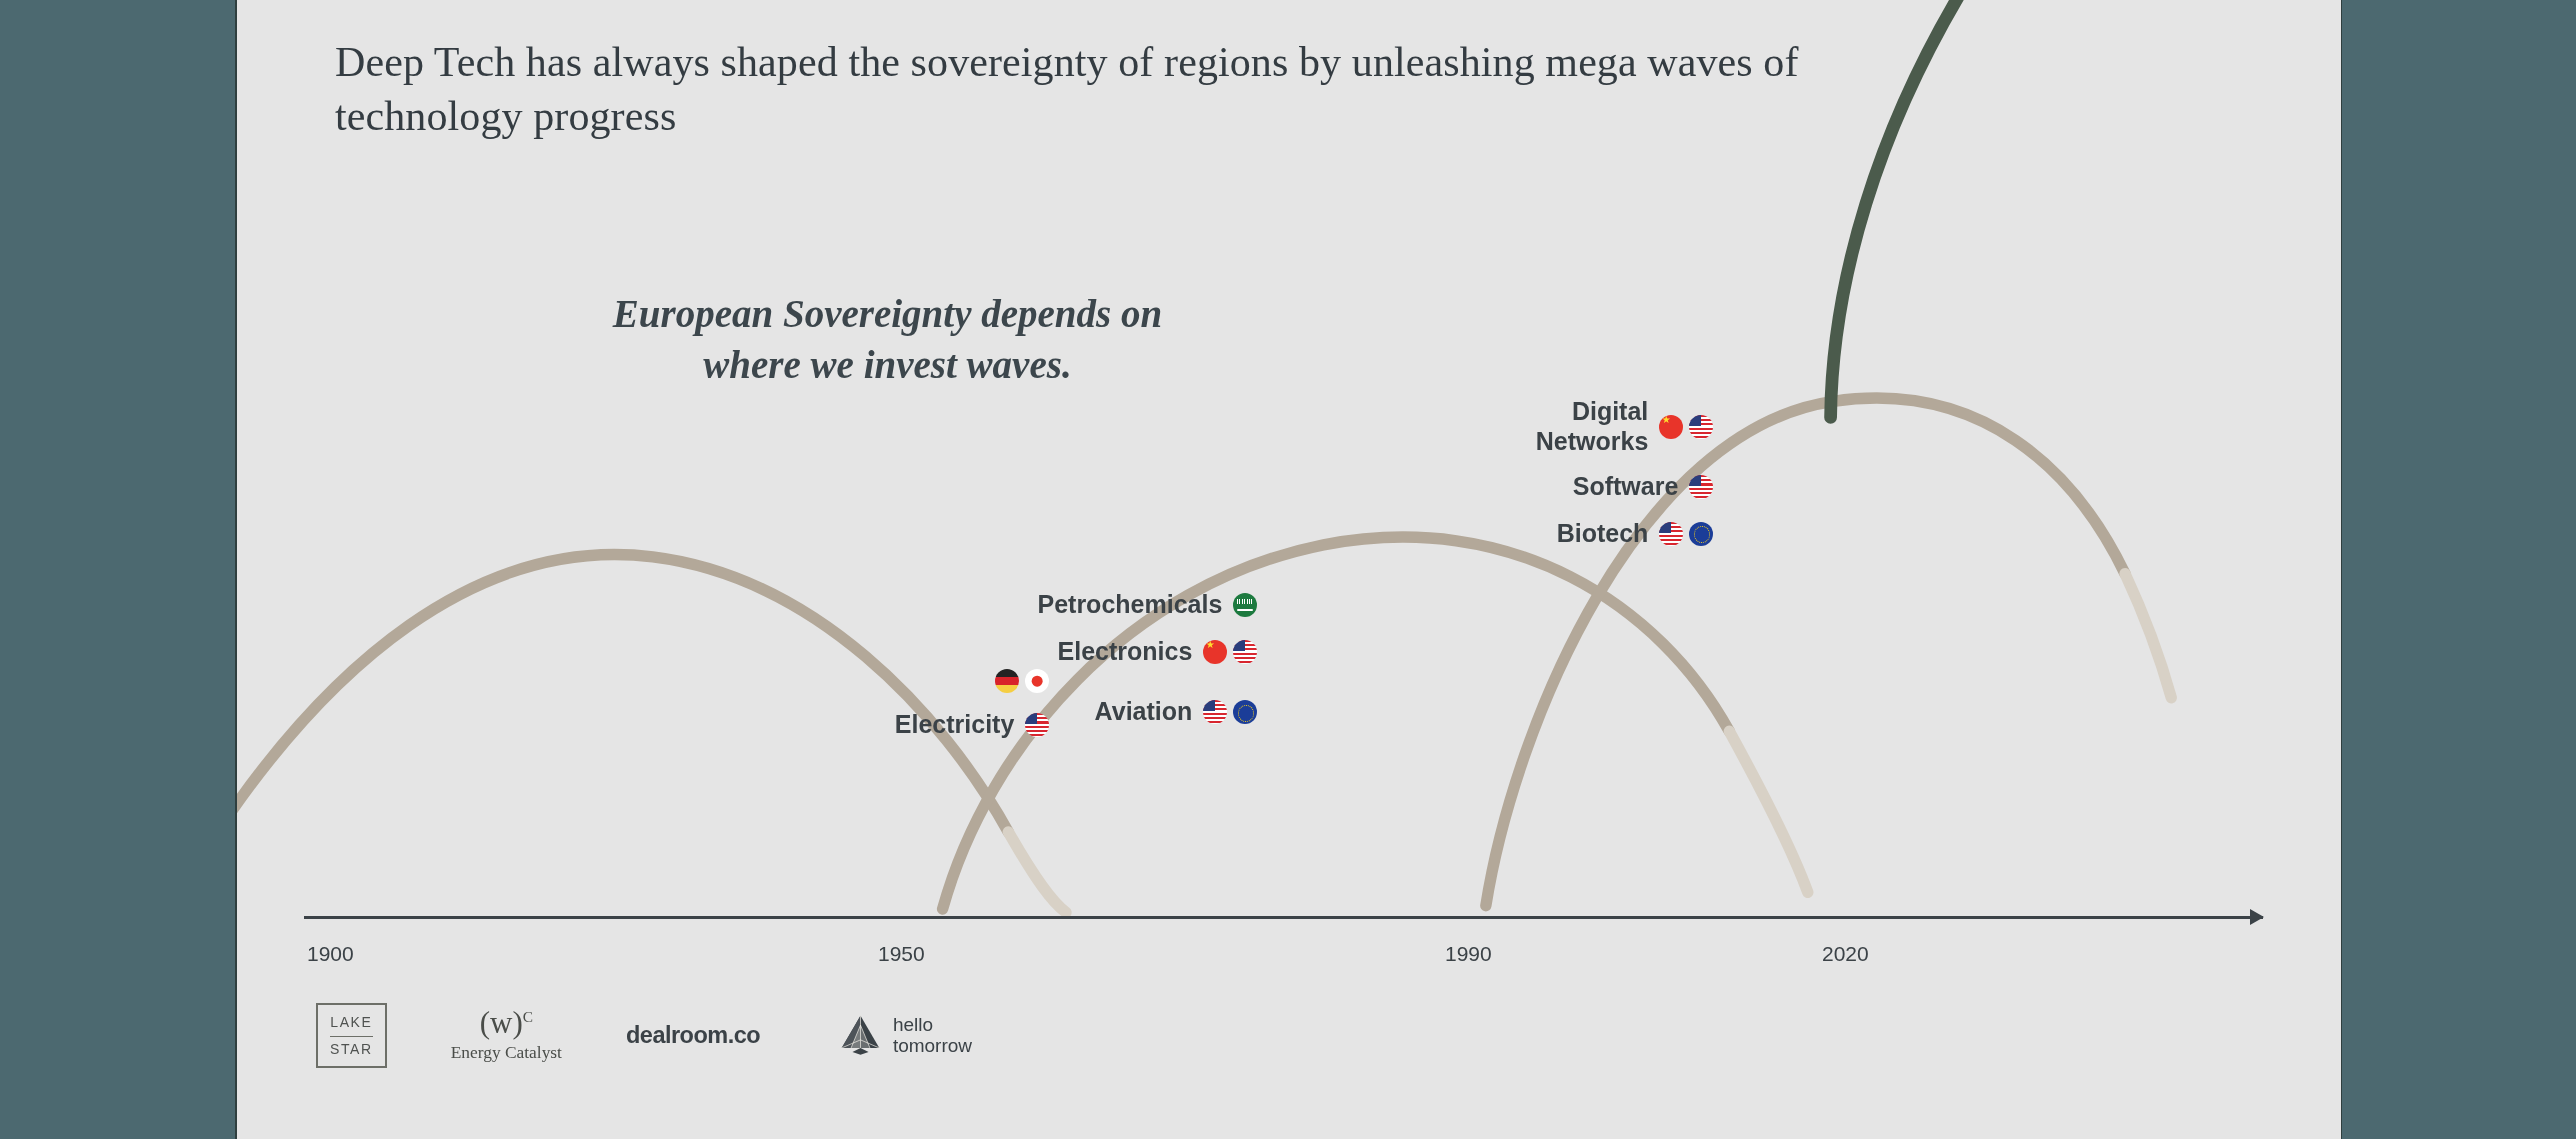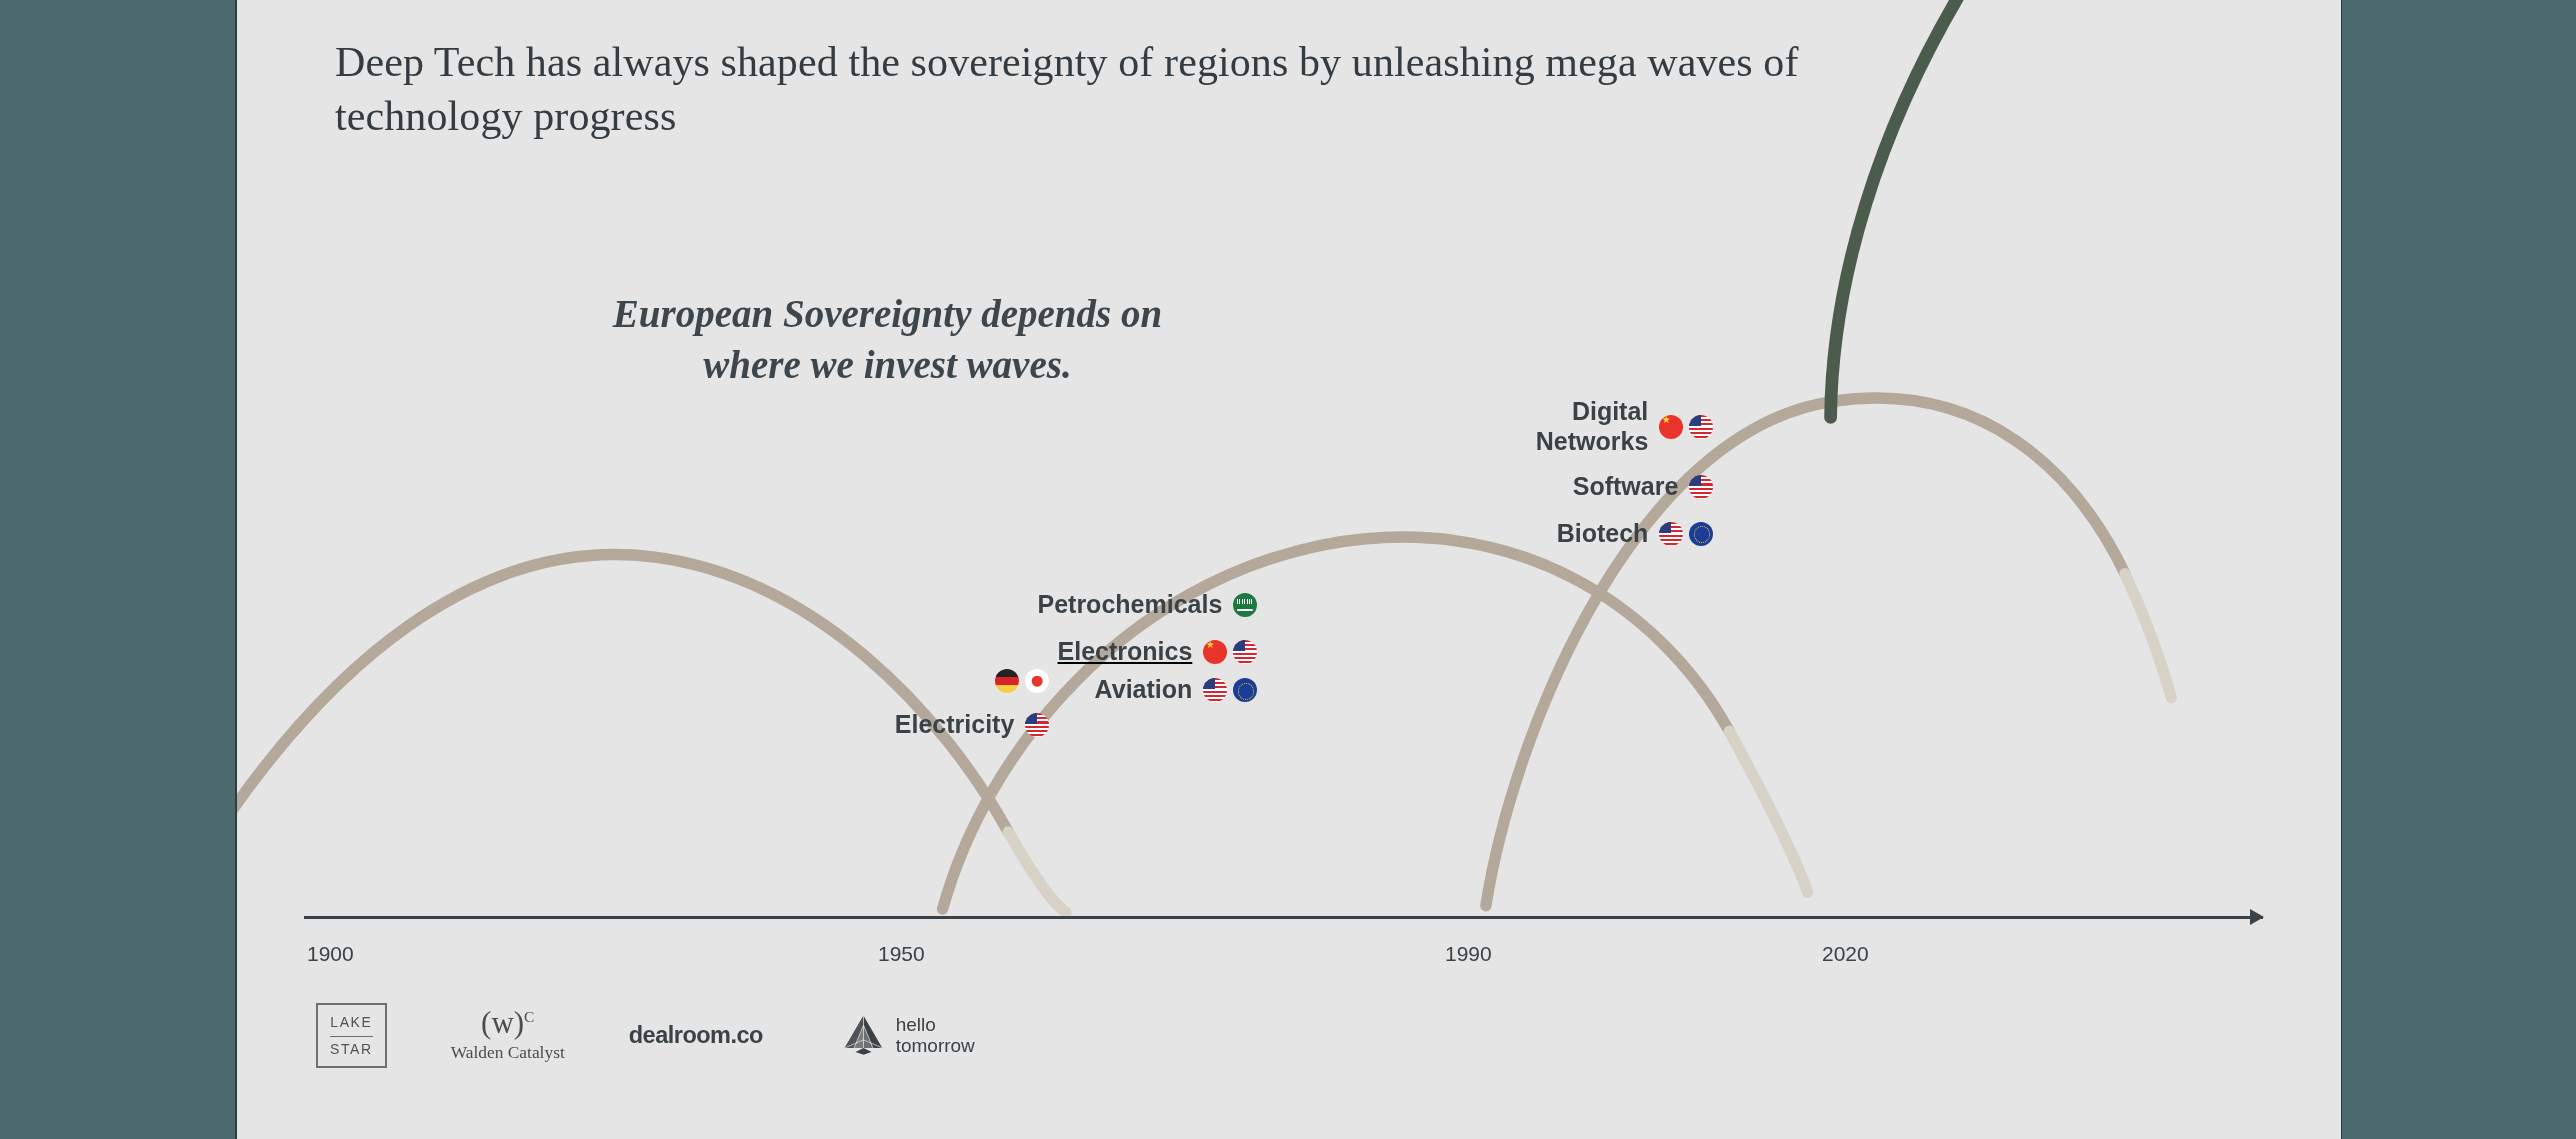--- a/index.html
+++ b/index.html
@@ -304,21 +304,21 @@
       </div>
     </div>
 
     <div class="wave-group" id="wave-2-labels" style="left:671px; top:590px; width:349px;">
       <div class="wave-row" style="margin-bottom:17.4px;">
         <div class="wave-label">Petrochemicals</div>
         <div class="flags">
           <span class="flag sa"></span>
         </div>
       </div>
-      <div class="wave-row" style="margin-bottom:9px;text-decoration:underline;">
+      <div class="wave-row" style="margin-bottom:31px;">
         <div class="wave-label">Electronics</div>
         <div class="flags">
           <span class="flag cn"></span>
           <span class="flag us"></span>
         </div>
       </div>
       <div class="wave-row">
         <div class="wave-label">Aviation</div>
         <div class="flags">
           <span class="flag us"></span>
@@ -370,21 +370,21 @@
           <div>LAKE</div>
           <div class="ls-divider"></div>
           <div>STAR</div>
         </div>
       </div>
 
       <div class="logo-walden">
         <div class="wc-mark">
           <span>(w)</span><sup>C</sup>
         </div>
-        <div class="wc-name">Walden Catalyst</div>
+        <div class="wc-name">Energy Catalyst</div>
       </div>
 
       <div class="logo-dealroom">dealroom.co</div>
 
       <div class="logo-hello">
         <span class="ht-mark">
           <svg width="43" height="43" viewBox="0 0 64 64">
             <polygon points="32,4 60,52 4,52" fill="#3b4247"></polygon>
             <polygon points="32,4 32,52 4,52" fill="#4d5359"></polygon>
             <polygon points="32,18 46,52 18,52" fill="#f7f4ec" opacity="0.25"></polygon>

